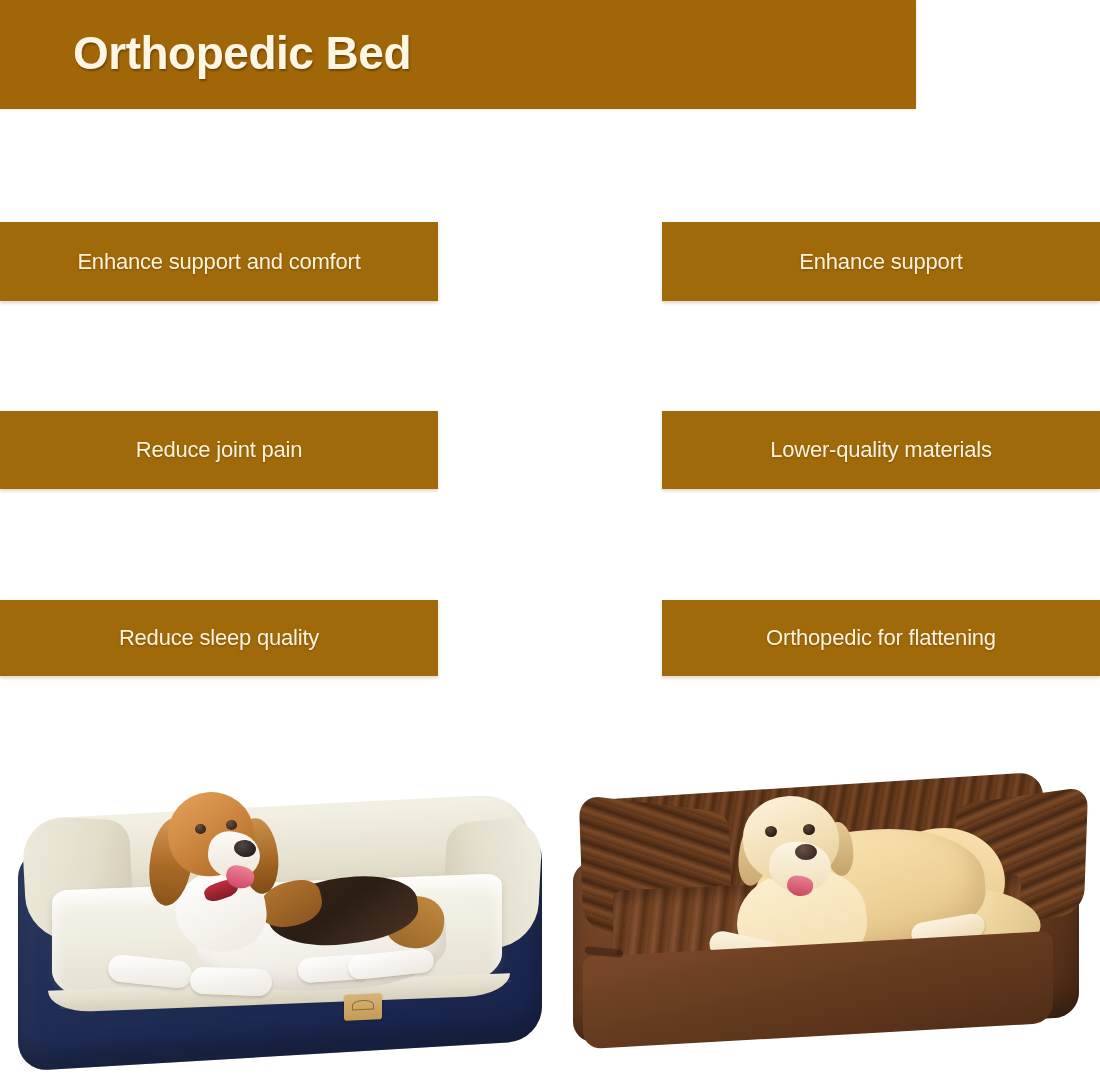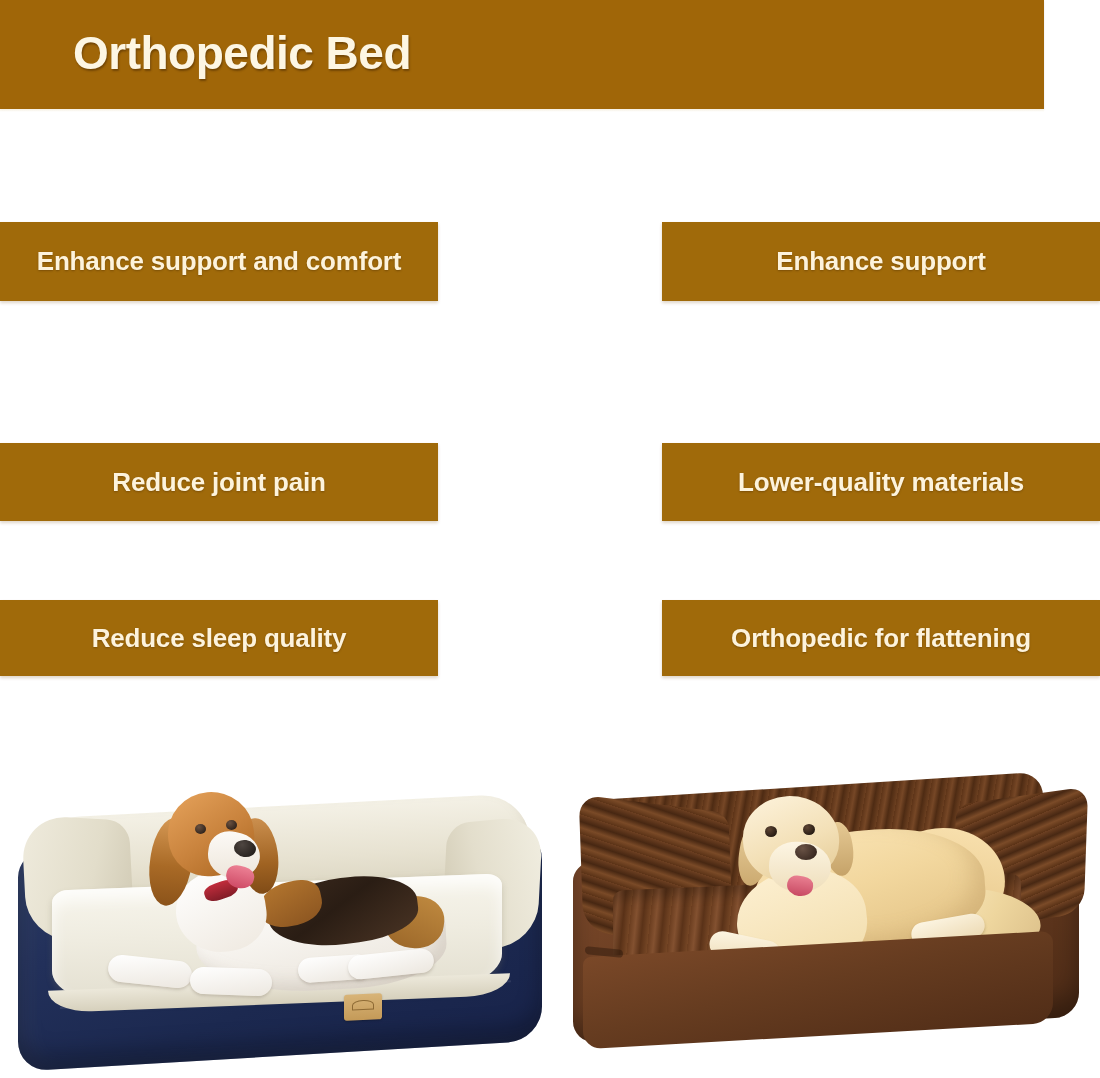--- a/index.html
+++ b/index.html
@@ -15,21 +15,21 @@
     overflow: hidden;
     font-family: "Liberation Sans", sans-serif;
     background: #ffffff;
   }
 
   
   .header-band {
     position: absolute;
     left: 0;
     top: 0;
-    width: 1044px;
+    width: 916px;
     height: 109px;
     background: #A06608;
     box-shadow: 0 1px 2px rgba(0,0,0,0.10);
   }
   .header-band::after{
     content:"";
     position:absolute;
     left:0; right:0; bottom:-3px;
     height:3px;
     background: linear-gradient(to bottom, rgba(253,246,227,0.75), rgba(255,255,255,0));
@@ -51,35 +51,35 @@
   
   .bar {
     position: absolute;
     background: #A06A0A;
     display: flex;
     align-items: center;
     justify-content: center;
     box-shadow: 0 2px 3px rgba(110,70,10,0.22);
   }
   .bar .bar-label {
-    font-size: 26px;
-    font-weight: 700;
+    font-size: 22px;
+    font-weight: 400;
     color: #FDF3DC;
     text-shadow: 0 1px 2px rgba(70,40,0,0.40);
     white-space: nowrap;
     letter-spacing: -0.2px;
   }
 
   
   .bar.col-left  { left: 0px;   width: 438px; }
   
   .bar.col-right { left: 662px; width: 438px; }
 
   .row-1 { top: 222px; height: 79px; }
-  .row-2 { top: 411px; height: 78px; margin-top: 32px; }
+  .row-2 { top: 411px; height: 78px; }
   .row-3 { top: 600px; height: 76px; }
 
   
   .products {
     position: absolute;
     left: 0;
     top: 700px;
     width: 1100px;
     height: 378px;
   }

